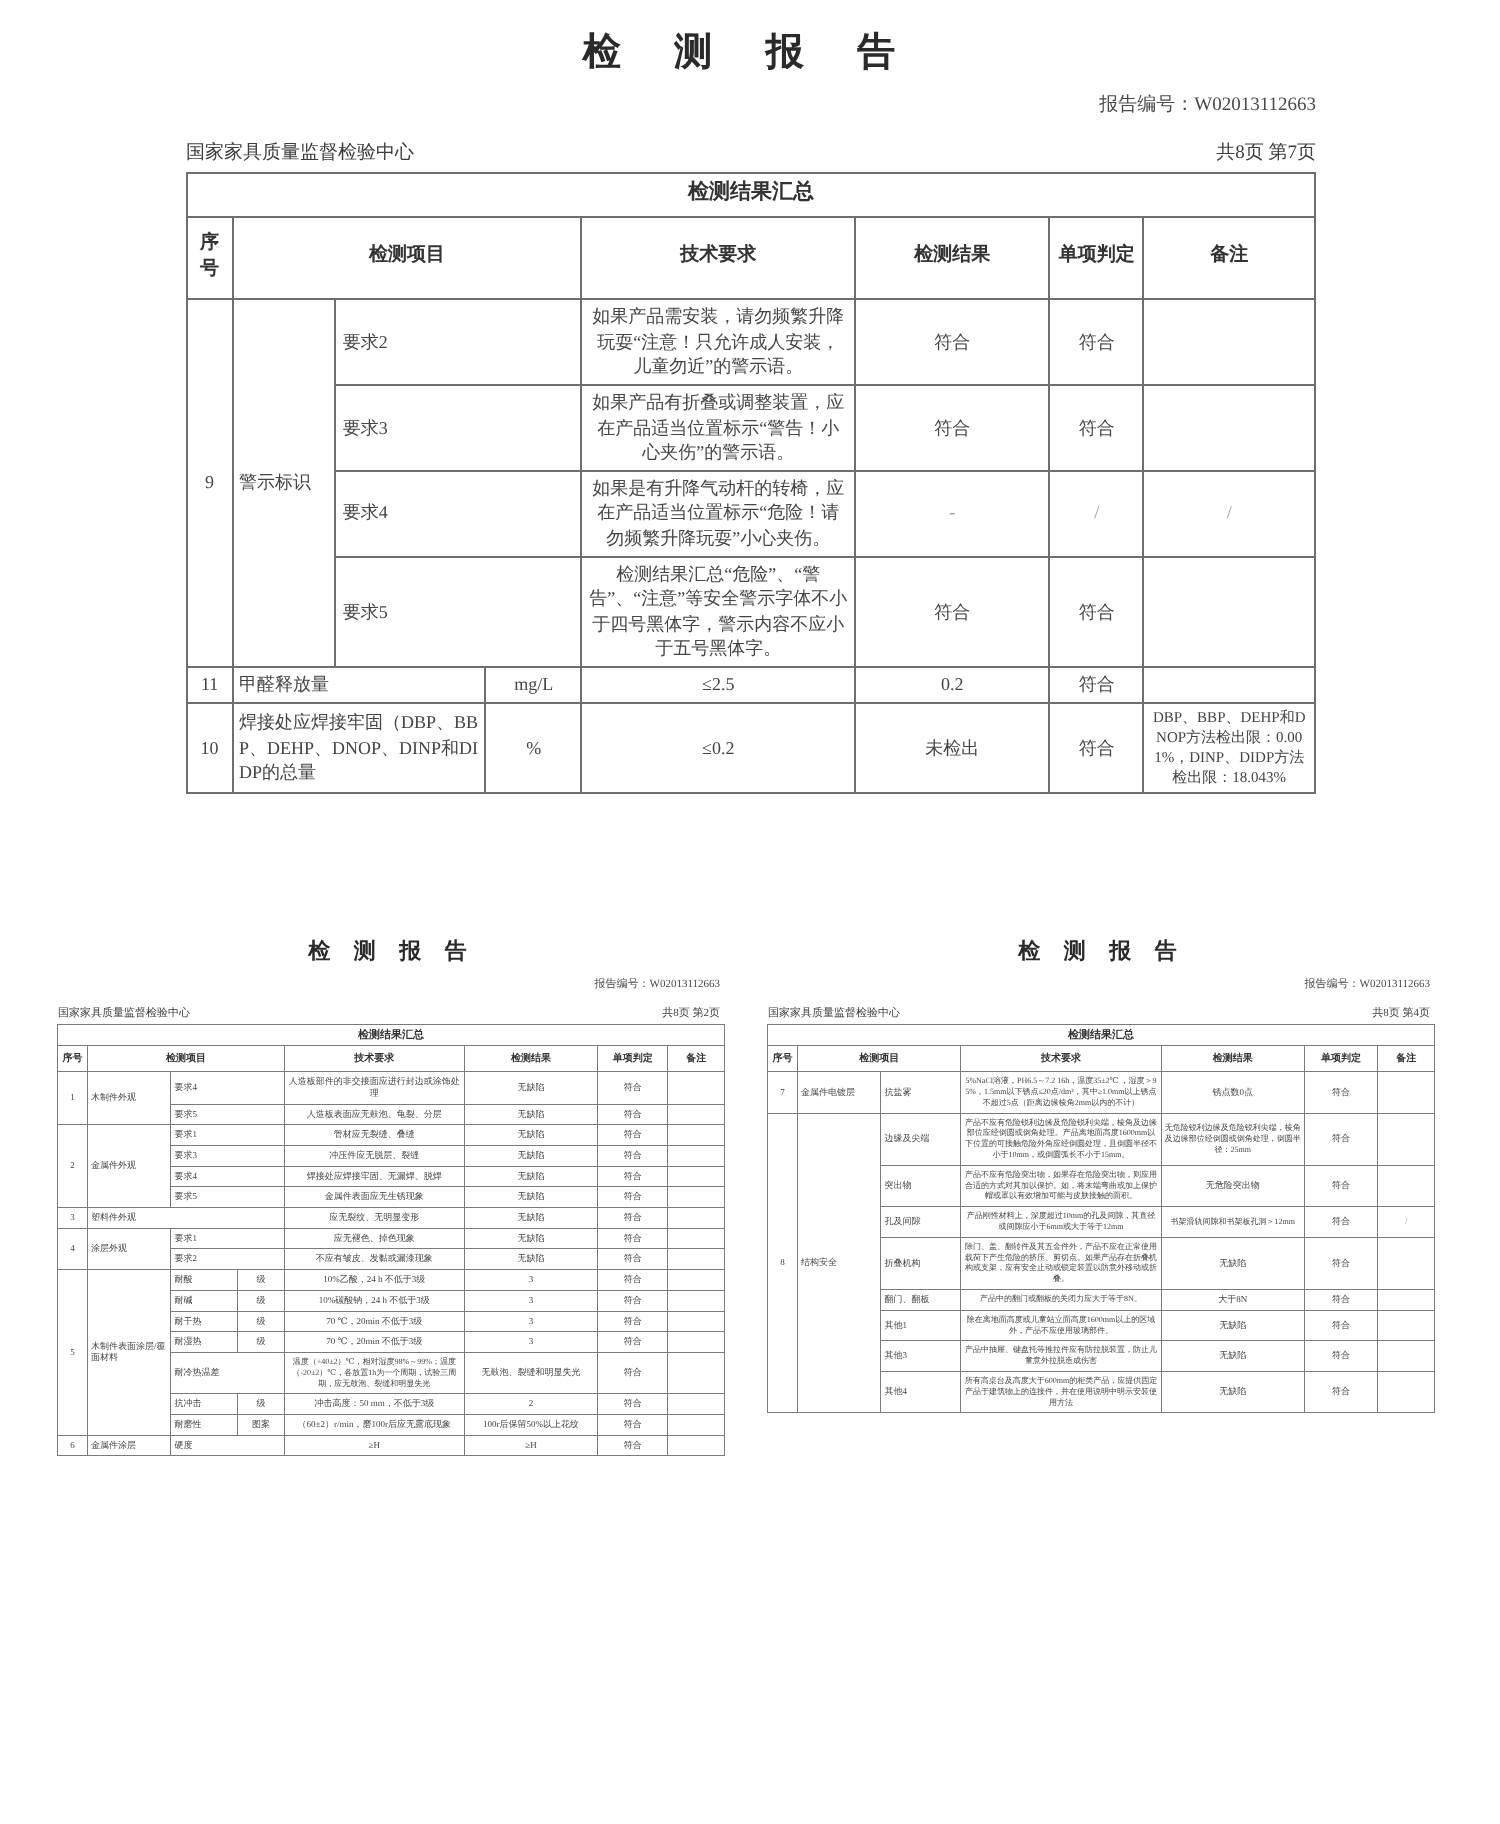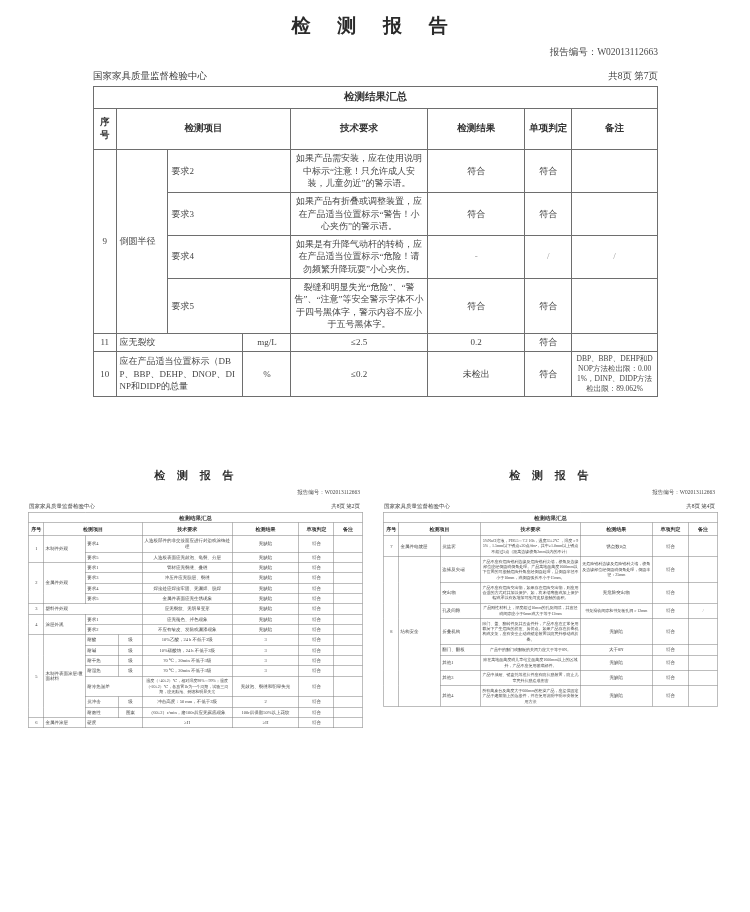--- a/index.html
+++ b/index.html
@@ -107,65 +107,65 @@
         <tr>
           <td class="th">序号</td>
           <td colspan="3" class="th">检测项目</td>
           <td class="th">技术要求</td>
           <td class="th">检测结果</td>
           <td class="th">单项判定</td>
           <td class="th">备注</td>
         </tr>
         <tr>
           <td rowspan="4" class="">9</td>
-          <td rowspan="4" class=" left">倒圆半径</td>
+          <td rowspan="4" class=" left">警示标识</td>
           <td colspan="2" class=" left">要求2</td>
-          <td class="">如果产品需安装，应在使用说明中标示“注意！只允许成人安装，儿童勿近”的警示语。</td>
+          <td class="">如果产品需安装，请勿频繁升降玩耍“注意！只允许成人安装，儿童勿近”的警示语。</td>
           <td class="">符合</td>
           <td class="">符合</td>
           <td class=""></td>
         </tr>
         <tr>
           <td colspan="2" class=" left">要求3</td>
           <td class="">如果产品有折叠或调整装置，应在产品适当位置标示“警告！小心夹伤”的警示语。</td>
           <td class="">符合</td>
           <td class="">符合</td>
           <td class=""></td>
         </tr>
         <tr>
           <td colspan="2" class=" left">要求4</td>
           <td class="">如果是有升降气动杆的转椅，应在产品适当位置标示“危险！请勿频繁升降玩耍”小心夹伤。</td>
           <td class=" faint">-</td>
           <td class=" faint">/</td>
           <td class=" faint">/</td>
         </tr>
         <tr>
           <td colspan="2" class=" left">要求5</td>
-          <td class="">裂缝和明显失光“危险”、“警告”、“注意”等安全警示字体不小于四号黑体字，警示内容不应小于五号黑体字。</td>
+          <td class="">检测结果汇总“危险”、“警告”、“注意”等安全警示字体不小于四号黑体字，警示内容不应小于五号黑体字。</td>
           <td class="">符合</td>
           <td class="">符合</td>
           <td class=""></td>
         </tr>
         <tr>
           <td class="">11</td>
-          <td colspan="2" class=" left">应无裂纹</td>
+          <td colspan="2" class=" left">甲醛释放量</td>
           <td class="">mg/L</td>
           <td class="">≤2.5</td>
           <td class="">0.2</td>
           <td class="">符合</td>
           <td class=""></td>
         </tr>
         <tr>
           <td class="">10</td>
-          <td colspan="2" class=" left">应在产品适当位置标示（DBP、BBP、DEHP、DNOP、DINP和DIDP的总量</td>
+          <td colspan="2" class=" left">焊接处应焊接牢固（DBP、BBP、DEHP、DNOP、DINP和DIDP的总量</td>
           <td class="">%</td>
           <td class="">≤0.2</td>
           <td class="">未检出</td>
           <td class="">符合</td>
-          <td class=" small">DBP、BBP、DEHP和DNOP方法检出限：0.001%，DINP、DIDP方法检出限：89.062%</td>
+          <td class=" small">DBP、BBP、DEHP和DNOP方法检出限：0.001%，DINP、DIDP方法检出限：18.043%</td>
         </tr>
       </tbody>
     </table>
 </div>
 
 <div class="mini" id="mini-left">
   <div class="mini-inner">
     <div class="main-title">检 测 报 告</div>
     <div class="report-no">报告编号：W02013112663</div>
     <div class="meta-row">

